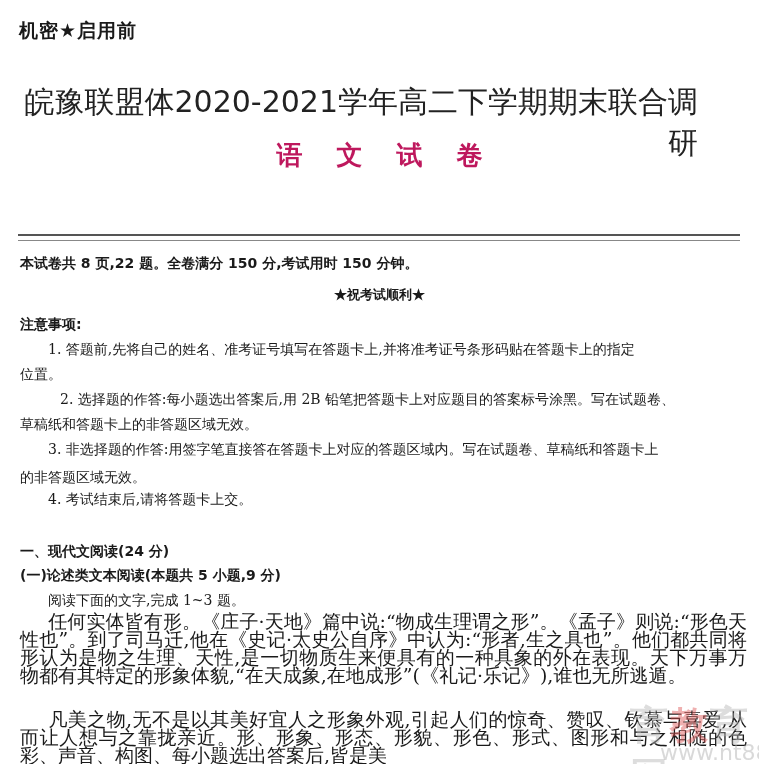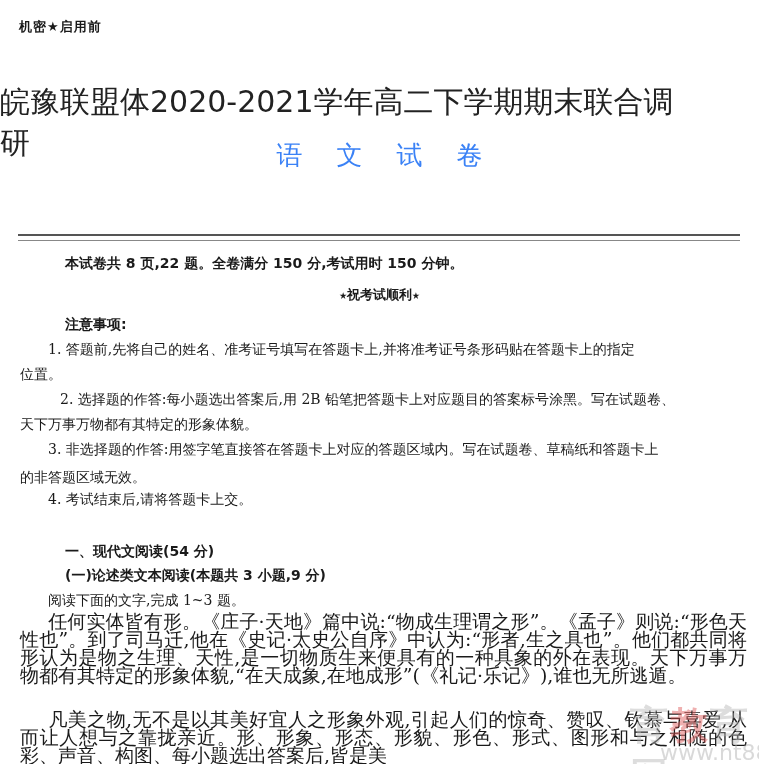--- a/index.html
+++ b/index.html
@@ -2,62 +2,62 @@
 <html><head>
   <meta charset="utf-8">
   <style>
     html, body { margin: 0; padding: 0; }
     body {
       width: 759px; height: 764px; overflow: hidden;
       background: #ffffff; color: #1a1a1a;
       font-family: "DejaVu Serif", "Liberation Serif", serif;
       position: relative;
     }
-    .conf { position: absolute; left: 19px; top: 18px; font-size: 13px; font-weight: bold;
+    .conf { position: absolute; left: 19px; top: 18px; font-size: 19px; font-weight: bold;
       font-family: "DejaVu Sans", sans-serif; letter-spacing: 1px; }
-    .title { position: absolute; left: 0; width: 698px; top: 82px; text-align: left;
+    .title { position: absolute; left: 0; width: 698px; top: 82px; text-align: right;
       font-size: 30px; font-family: "DejaVu Sans", sans-serif; color: #222; letter-spacing: 0px; }
     .subtitle { position: absolute; left: 0; width: 759px; top: 138px; text-align: center;
-      font-size: 26px; font-weight: normal; font-family: "DejaVu Sans", sans-serif; letter-spacing: 34px; padding-left: 34px; box-sizing: border-box; color: #3b82f6; }
+      font-size: 26px; font-weight: bold; font-family: "DejaVu Sans", sans-serif; letter-spacing: 34px; padding-left: 34px; box-sizing: border-box; color: #be185d; }
     .rule { position: absolute; left: 18px; width: 722px; top: 234px; height: 4px;
       border-top: 2px solid #555; border-bottom: 1px solid #888; }
     .line { position: absolute; left: 20px; font-size: 14px; white-space: nowrap; }
-    .b { font-weight: bold; font-family: "DejaVu Sans", sans-serif; margin-left: 45px; }
+    .b { font-weight: bold; font-family: "DejaVu Sans", sans-serif; }
     .center { left: 0; width: 759px; text-align: center; }
     .indent { left: 48px; }
     .para { position: absolute; left: 20px; width: 727px; font-size: 19px; line-height: 18px; text-align: justify; }
     .para .first { display: inline-block; width: 28px; }
     .watermark { position: absolute; left: 630px; top: 700px; font-size: 38px; color: rgba(180,180,180,0.45);
       font-family: "DejaVu Sans", sans-serif; font-weight: bold; letter-spacing: 2px; }
     .watermark .red { color: rgba(220,80,80,0.45); }
     .wm-url { position: absolute; left: 660px; top: 740px; font-size: 22px; color: rgba(170,170,170,0.45);
       font-family: "DejaVu Sans", sans-serif; }
   </style>
 </head>
 <body>
 
 <div class="conf">机密★启用前</div>
 <div class="title">皖豫联盟体2020-2021学年高二下学期期末联合调研</div>
 <div class="subtitle">语文试卷</div>
 <div class="rule"></div>
 
 <div class="line b" style="top:255px;">本试卷共 8 页,22 题。全卷满分 150 分,考试用时 150 分钟。</div>
-<div class="line center" style="top:286px; font-size:13px; font-family:Liberation Mono, monospace; font-weight:bold;">★祝考试顺利★</div>
+<div class="line center" style="top:286px; font-size:13px; font-family:Liberation Serif, serif; font-weight:bold;">★祝考试顺利★</div>
 
 <div class="line b" style="top:316px;">注意事项:</div>
 <div class="line indent" style="top:341px;">1. 答题前,先将自己的姓名、准考证号填写在答题卡上,并将准考证号条形码贴在答题卡上的指定</div>
 <div class="line" style="top:366px;">位置。</div>
 <div class="line indent" style="top:391px;margin-left:12px;">2. 选择题的作答:每小题选出答案后,用 2B 铅笔把答题卡上对应题目的答案标号涂黑。写在试题卷、</div>
-<div class="line" style="top:416px;">天下万事万物都有其特定的形象体貌。</div>
+<div class="line" style="top:416px;">草稿纸和答题卡上的非答题区域无效。</div>
 <div class="line indent" style="top:441px;">3. 非选择题的作答:用签字笔直接答在答题卡上对应的答题区域内。写在试题卷、草稿纸和答题卡上</div>
 <div class="line" style="top:469px;">的非答题区域无效。</div>
 <div class="line indent" style="top:491px;">4. 考试结束后,请将答题卡上交。</div>
 
-<div class="line b" style="top:543px;">一、现代文阅读(54 分)</div>
-<div class="line b" style="top:567px;">(一)论述类文本阅读(本题共 3 小题,9 分)</div>
+<div class="line b" style="top:543px;">一、现代文阅读(24 分)</div>
+<div class="line b" style="top:567px;">(一)论述类文本阅读(本题共 5 小题,9 分)</div>
 <div class="line indent" style="top:592px;">阅读下面的文字,完成 1~3 题。</div>
 
 <div class="para" style="top:612px;">
   <span class="first"></span><span>任何实体皆有形。《庄子·天地》篇中说:“物成生理谓之形”。《孟子》则说:“形色天性也”。到了司马迁,他在《史记·太史公自序》中认为:“形者,生之具也”。他们都共同将形认为是物之生理、天性,是一切物质生来便具有的一种具象的外在表现。天下万事万物都有其特定的形象体貌,“在天成象,在地成形”(《礼记·乐记》),谁也无所逃遁。</span>
 </div>
 <div class="para" style="top:710px;">
   <span class="first"></span><span>凡美之物,无不是以其美好宜人之形象外观,引起人们的惊奇、赞叹、钦慕与喜爱,从而让人想与之靠拢亲近。形、形象、形态、形貌、形色、形式、图形和与之相随的色彩、声音、构图、每小题选出答案后,皆是美</span>
 </div>
 
 <div class="watermark">

